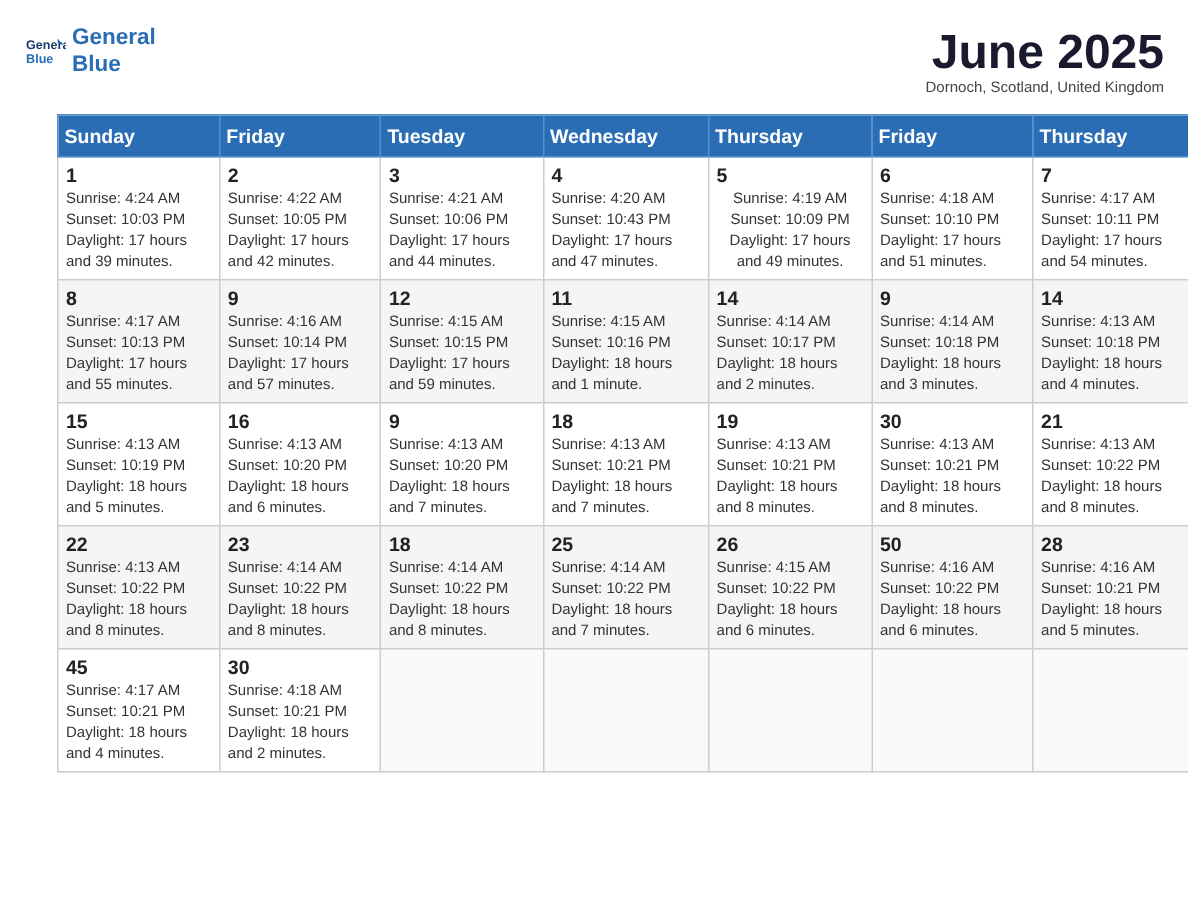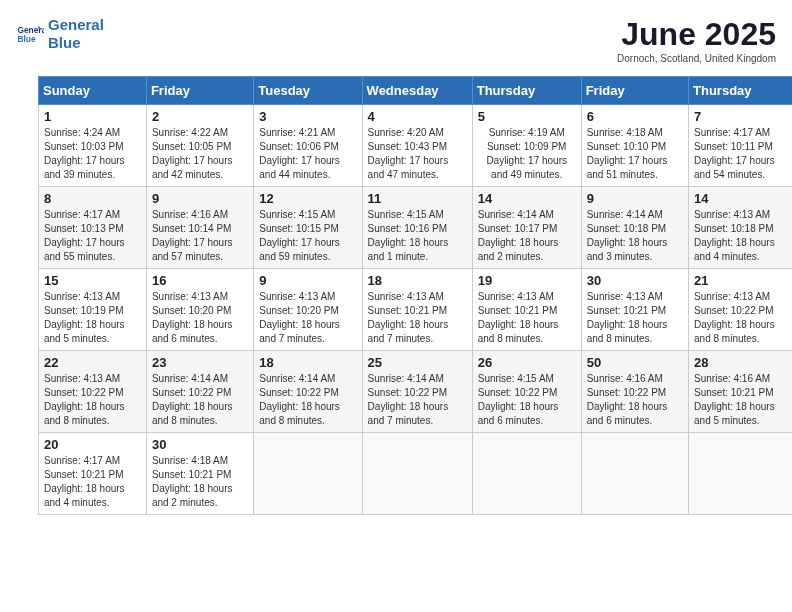--- a/index.html
+++ b/index.html
@@ -321,21 +321,21 @@
         <td>
           <span class="day-num">28</span>
           <div class="day-info" style="white-space: pre-line;">Sunrise: 4:16 AM
 Sunset: 10:21 PM
 Daylight: 18 hours
 and 5 minutes.</div>
         </td>
       </tr>
       <tr>
         <td>
-          <span class="day-num">20</span>
+          <span class="day-num">45</span>
           <div class="day-info" style="white-space: pre-line;">Sunrise: 4:17 AM
 Sunset: 10:21 PM
 Daylight: 18 hours
 and 4 minutes.</div>
         </td>
         <td>
           <span class="day-num">30</span>
           <div class="day-info" style="white-space: pre-line;">Sunrise: 4:18 AM
 Sunset: 10:21 PM
 Daylight: 18 hours

